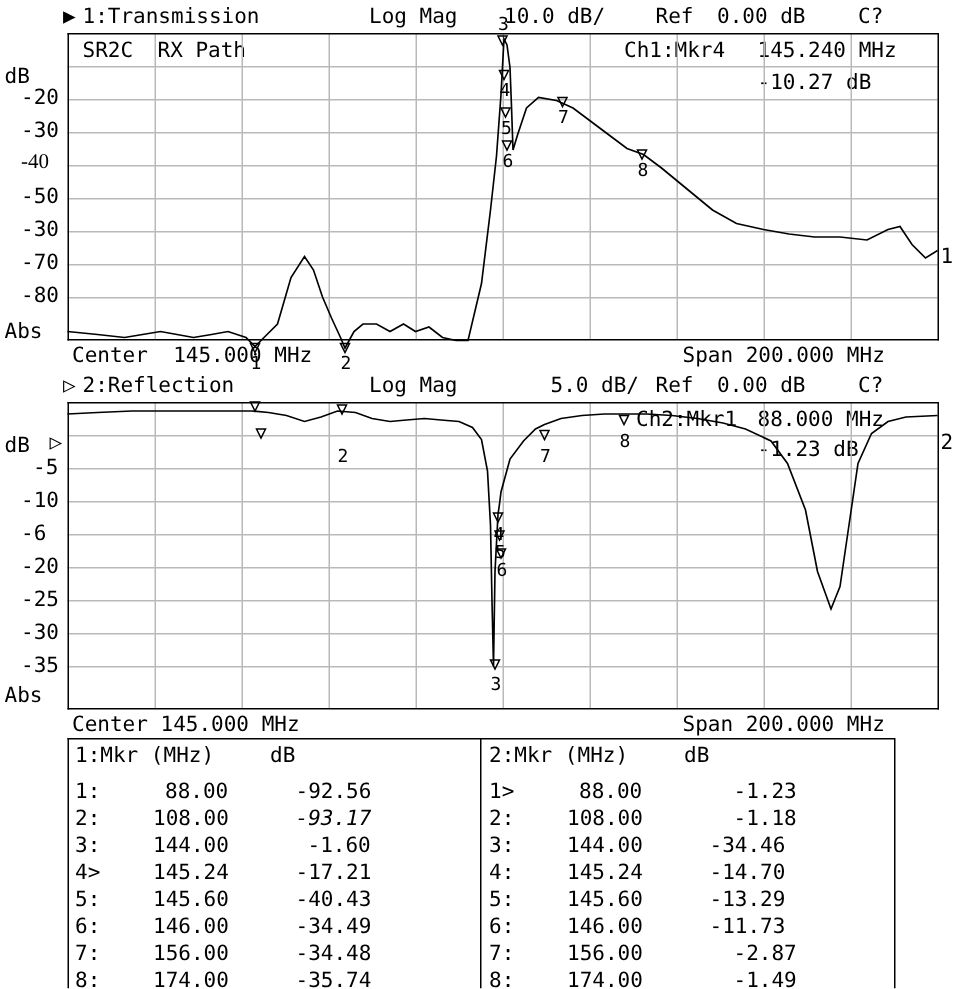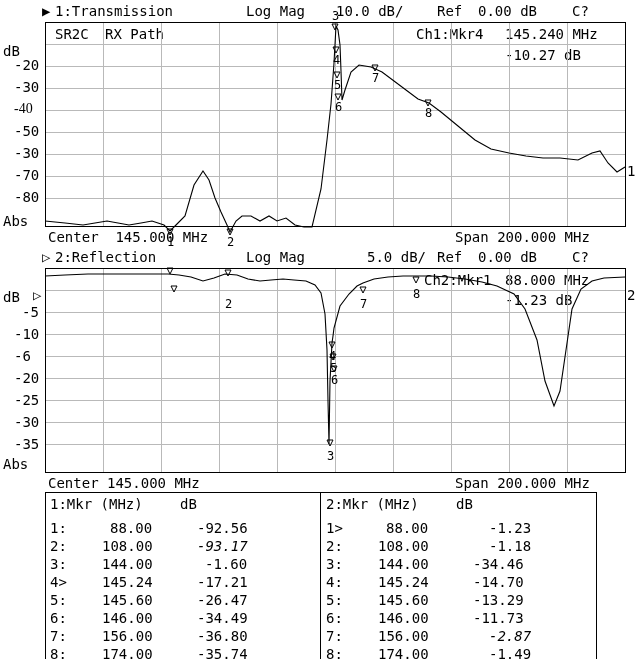--- a/index.html
+++ b/index.html
@@ -200,29 +200,29 @@
   <div class="tblcell" style="left:50px;top:557px;">3:</div>
   <div class="tblcell" style="left:102px;top:557px;">144.00</div>
   <div class="tblcell" style="left:205px;top:557px;">-1.60</div>
 
   <div class="tblcell" style="left:50px;top:575px;">4&gt;</div>
   <div class="tblcell" style="left:102px;top:575px;">145.24</div>
   <div class="tblcell" style="left:197px;top:575px;">-17.21</div>
 
   <div class="tblcell" style="left:50px;top:593px;">5:</div>
   <div class="tblcell" style="left:102px;top:593px;">145.60</div>
-  <div class="tblcell" style="left:197px;top:593px;">-26.47</div>
+  <div class="tblcell" style="left:197px;top:593px;">-40.43</div>
 
   <div class="tblcell" style="left:50px;top:611px;">6:</div>
   <div class="tblcell" style="left:102px;top:611px;">146.00</div>
   <div class="tblcell" style="left:197px;top:611px;">-34.49</div>
 
   <div class="tblcell" style="left:50px;top:629px;">7:</div>
   <div class="tblcell" style="left:102px;top:629px;">156.00</div>
-  <div class="tblcell" style="left:197px;top:629px;">-36.80</div>
+  <div class="tblcell" style="left:197px;top:629px;">-34.48</div>
 
   <div class="tblcell" style="left:50px;top:647px;">8:</div>
   <div class="tblcell" style="left:102px;top:647px;">174.00</div>
   <div class="tblcell" style="left:197px;top:647px;">-35.74</div>
 
   <div class="tblcell" style="left:326px;top:521px;">1&gt;</div>
   <div class="tblcell" style="left:386px;top:521px;">88.00</div>
   <div class="tblcell" style="left:489px;top:521px;">-1.23</div>
 
   <div class="tblcell" style="left:326px;top:539px;">2:</div>
@@ -240,19 +240,19 @@
   <div class="tblcell" style="left:326px;top:593px;">5:</div>
   <div class="tblcell" style="left:378px;top:593px;">145.60</div>
   <div class="tblcell" style="left:473px;top:593px;">-13.29</div>
 
   <div class="tblcell" style="left:326px;top:611px;">6:</div>
   <div class="tblcell" style="left:378px;top:611px;">146.00</div>
   <div class="tblcell" style="left:473px;top:611px;">-11.73</div>
 
   <div class="tblcell" style="left:326px;top:629px;">7:</div>
   <div class="tblcell" style="left:378px;top:629px;">156.00</div>
-  <div class="tblcell" style="left:489px;top:629px;font-style:italic;">-2.87</div>
+  <div class="tblcell" style="left:489px;top:629px;">-2.87</div>
 
   <div class="tblcell" style="left:326px;top:647px;">8:</div>
   <div class="tblcell" style="left:378px;top:647px;">174.00</div>
   <div class="tblcell" style="left:489px;top:647px;">-1.49</div>
 
 </div>
 
 </body></html>

